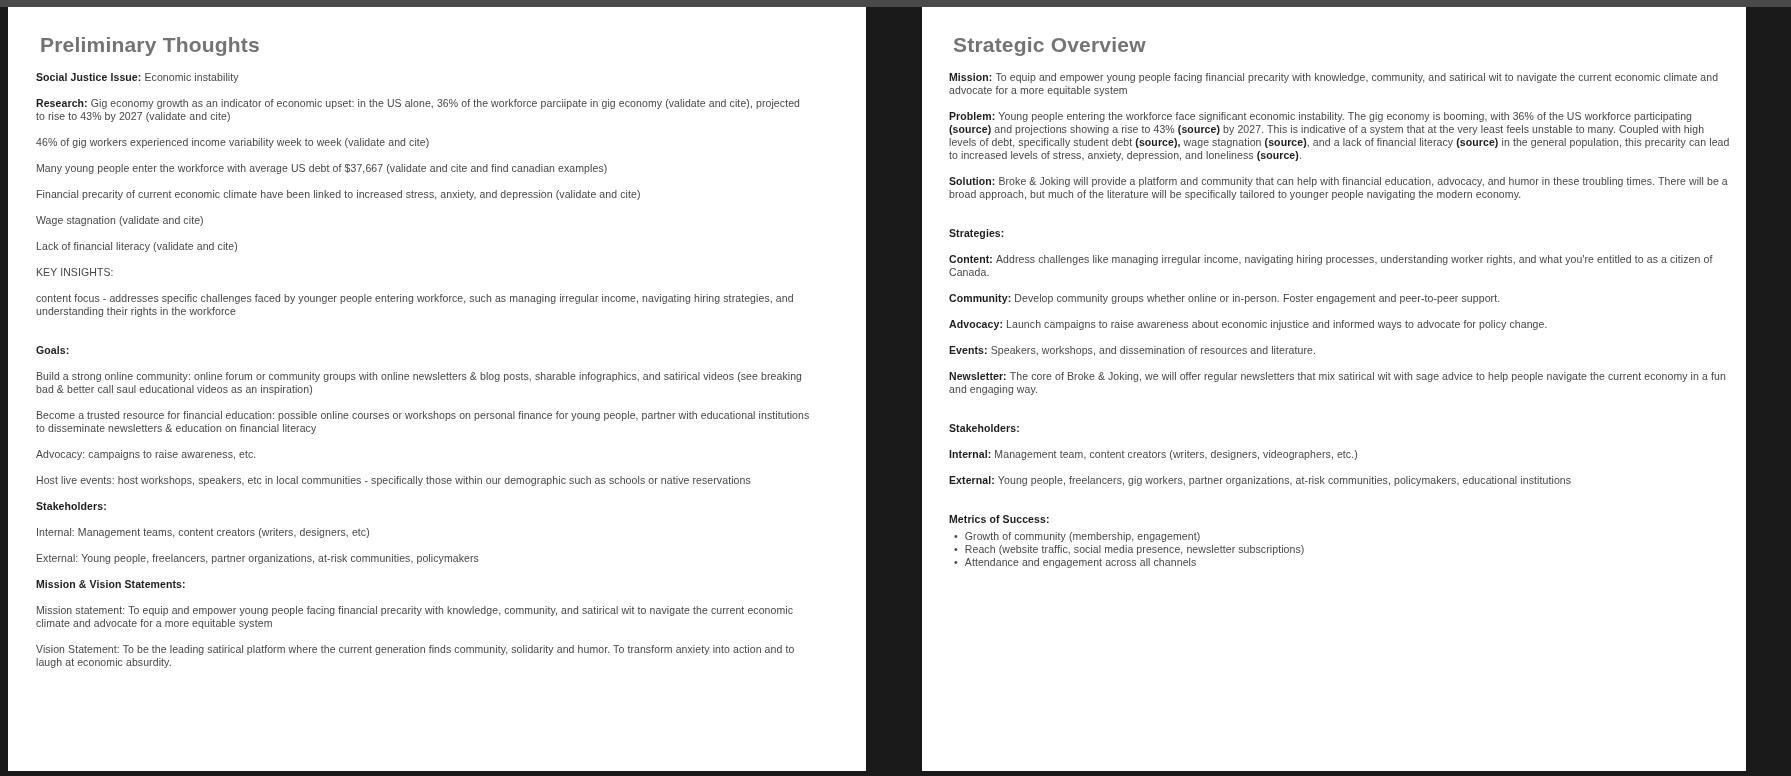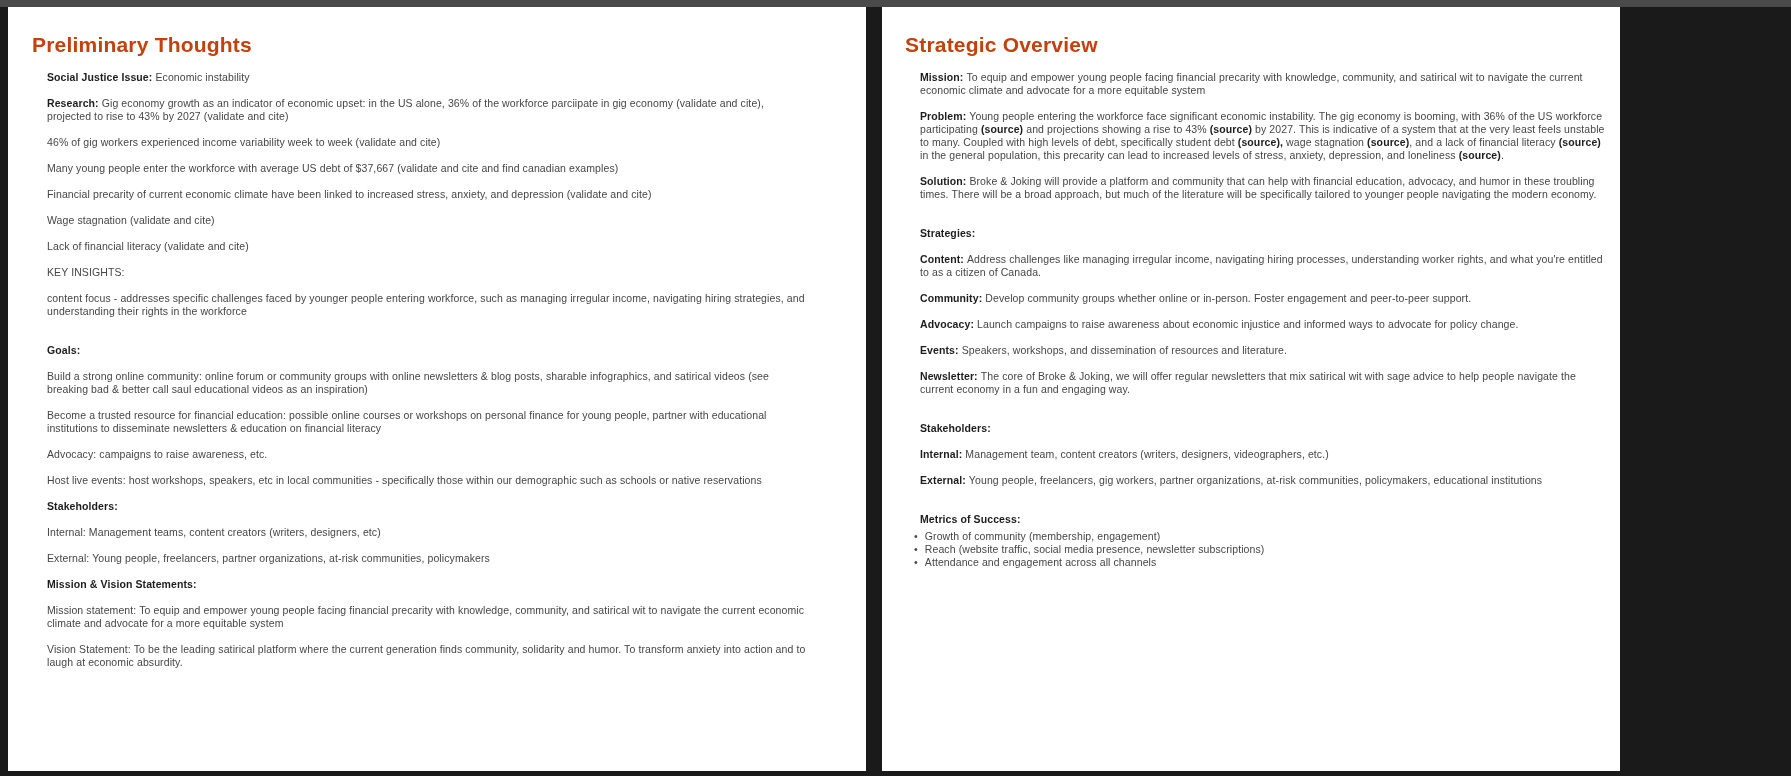--- a/index.html
+++ b/index.html
@@ -18,29 +18,29 @@
     position: absolute; top: 0; left: 0;
     width: 1791px; height: 7px;
     background: #4a4a4a;
   }
   .page {
     position: absolute; top: 7px; height: 764px;
     background: #ffffff;
     box-sizing: border-box;
   }
   .page-left  { left: 8px;   width: 858px; padding: 25px 56px 0 24px; }
-  .page-right { left: 882px; width: 738px; padding: 25px 12px 0 23px; }
+  .page-right { left: 922px; width: 824px; padding: 25px 12px 0 23px; }
   .page-title {
-    margin: 0 0 1px 0;
+    margin: 0 0 1px 8px;
     font-size: 21px; line-height: 26px;
     font-weight: 800; letter-spacing: 0.2px;
-    color: #c2410c;
+    color: #737373;
   }
   .para {
-    margin: 13px 0 0 15px;
+    margin: 13px 0 0 4px;
     font-size: 10.5px; line-height: 13px;
     color: #454545;
     letter-spacing: 0.1px;
   }
   .para.spaced { margin-top: 26px; }
   .para .b { font-weight: 700; color: #1c1c1c; }
   .para .i { }
   .bullets {
     margin: 4px 0 0 0; padding: 0 0 0 9px;
     list-style: none;

